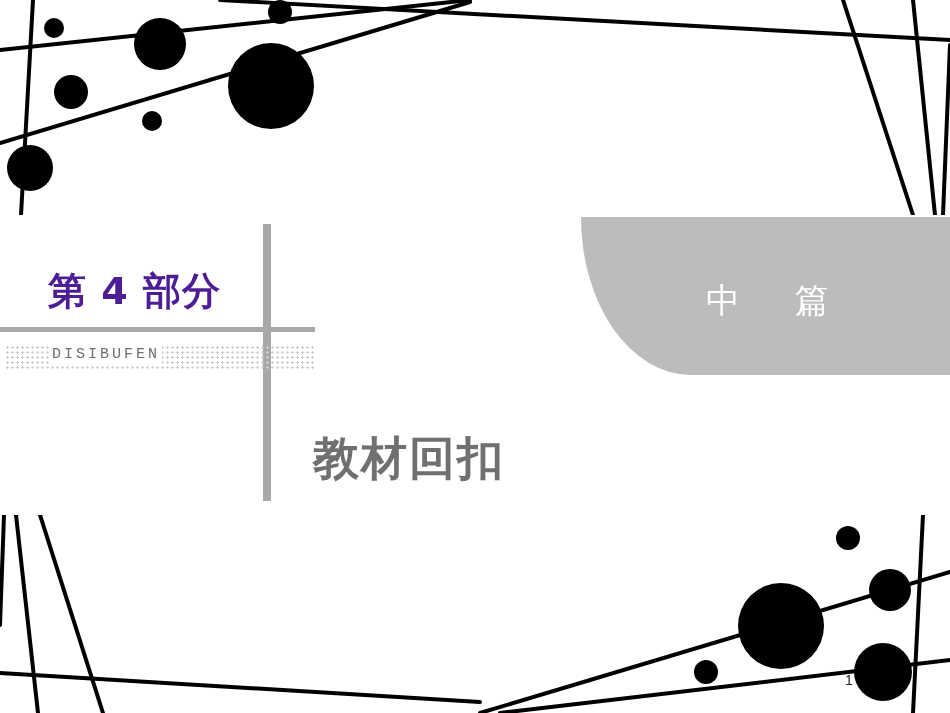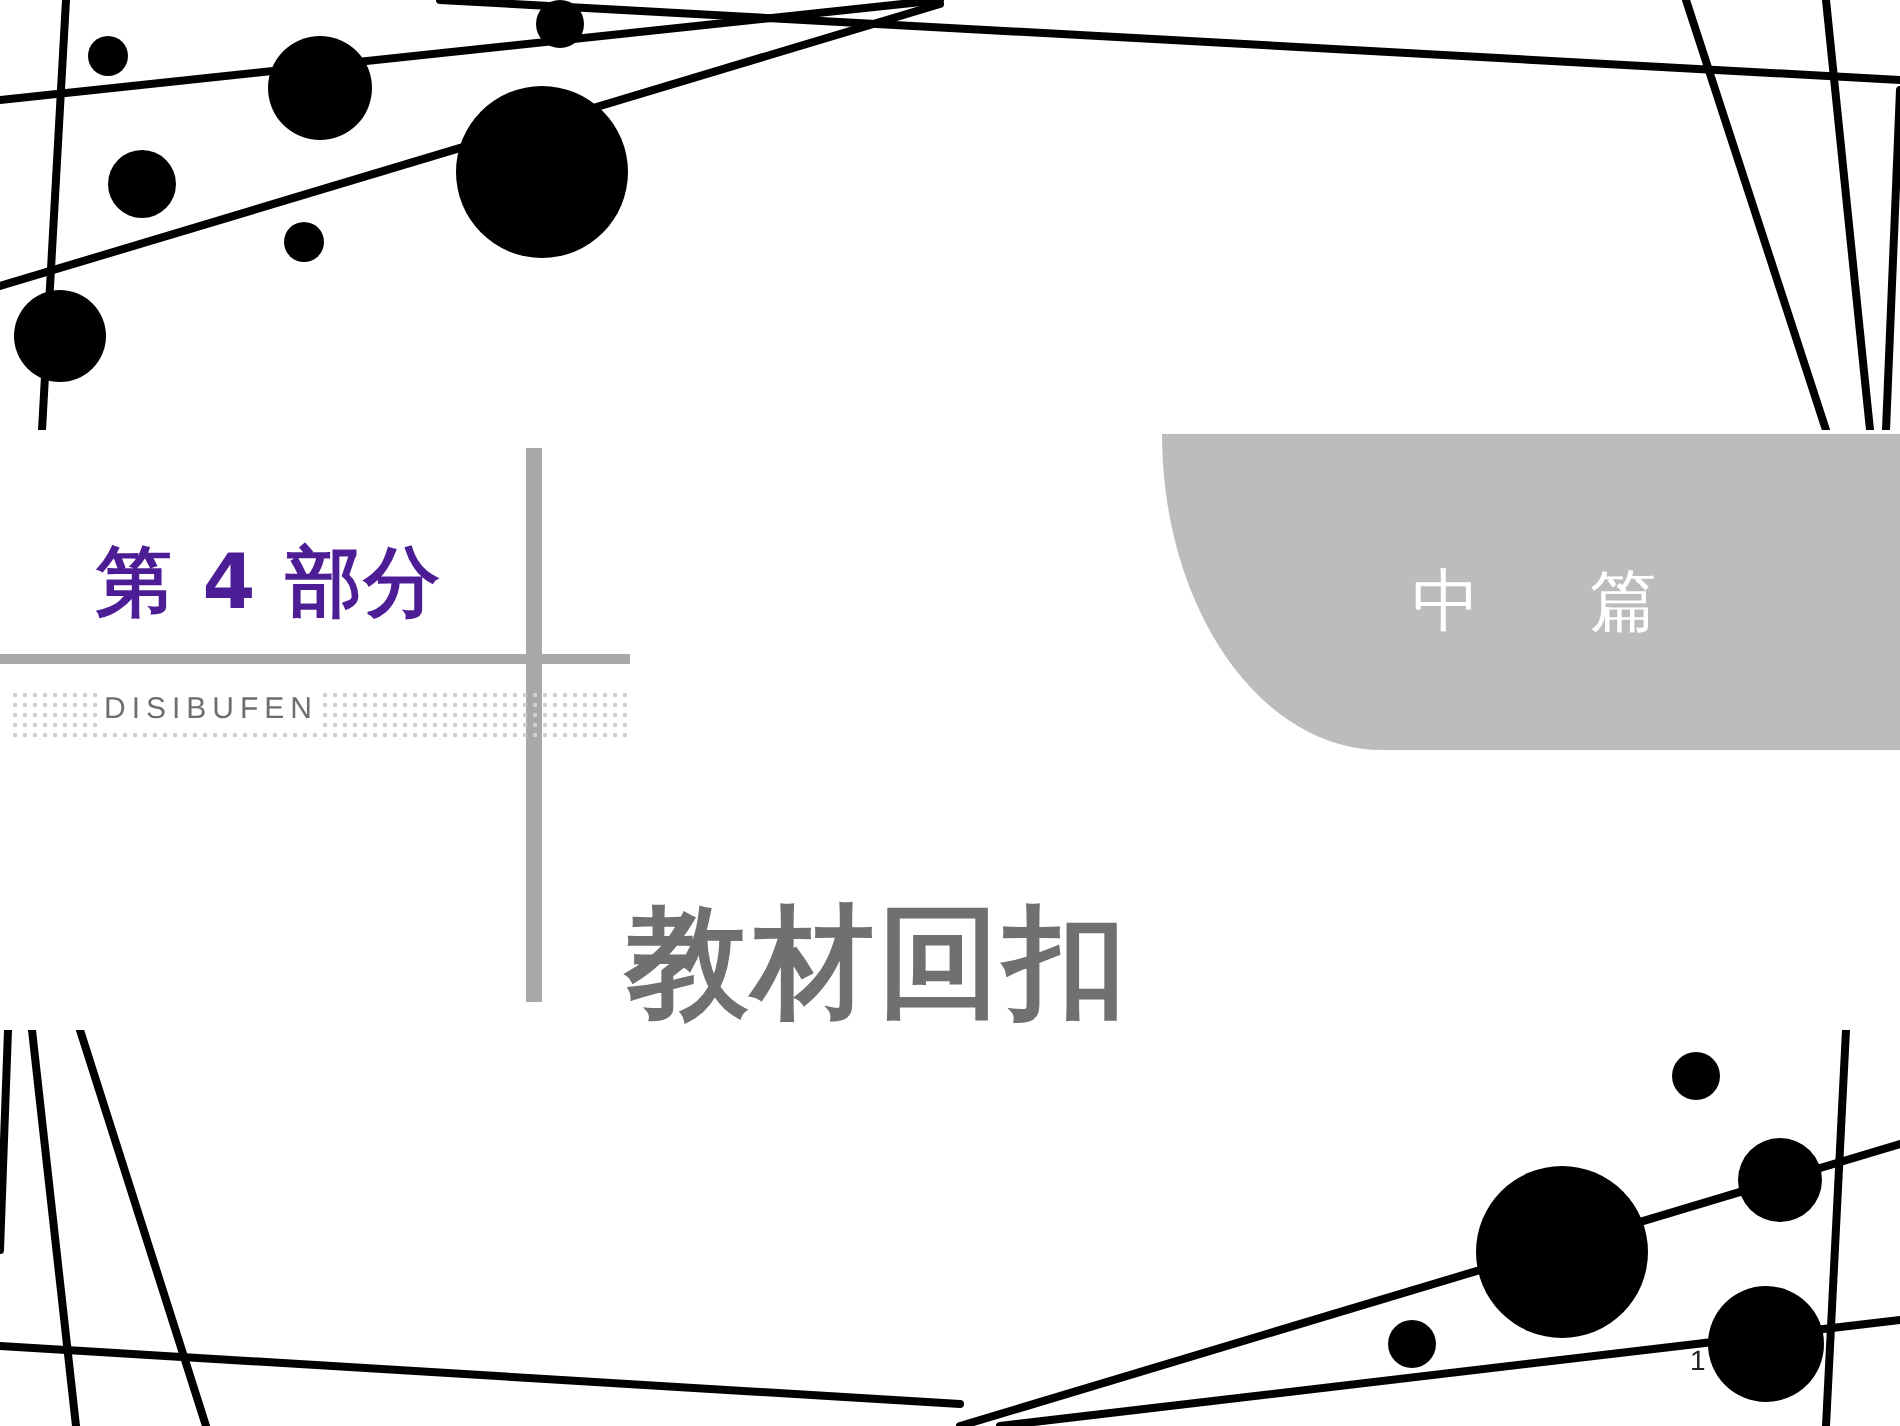--- a/index.html
+++ b/index.html
@@ -6,22 +6,22 @@
   body { width: 950px; height: 713px; position: relative; overflow: hidden; background: #ffffff; font-family: "DejaVu Sans", sans-serif; }
   .deco { position: absolute; left: 0; width: 950px; }
   .deco-top { top: 0; height: 215px; }
   .deco-bottom { top: 515px; height: 198px; }
   .vbar { position: absolute; left: 263px; top: 224px; width: 8px; height: 277px; background: #a8a8a8; }
   .hbar { position: absolute; left: 0; top: 327px; width: 315px; height: 5px; background: #a8a8a8; }
   .dots { position: absolute; left: 5px; top: 345px; width: 310px; height: 26px;
     background-image: radial-gradient(circle, #cfcfcf 1px, transparent 1.3px);
     background-size: 5px 5px; }
   .part-title { position: absolute; left: 48px; top: 266px; font-size: 38px; font-weight: bold; color: #4c1d95; letter-spacing: 1px; white-space: nowrap; }
-  .part-sub { position: absolute; left: 50px; top: 344px; font-size: 15px; color: #6e6e6e; letter-spacing: 3px; background: #fff; padding: 0 2px; line-height: 22px; font-family: Liberation Sans, sans-serif; }
-  .main-title { position: absolute; left: 313px; top: 428px; font-size: 61px; font-weight: bold; color: #707070; letter-spacing: 2px; font-family: "DejaVu Serif", serif; white-space: nowrap; margin-top: 13px; }
+  .part-sub { position: absolute; left: 50px; top: 344px; font-size: 15px; color: #6e6e6e; letter-spacing: 3px; background: #fff; padding: 0 2px; line-height: 22px; font-family: Liberation Mono, monospace; }
+  .main-title { position: absolute; left: 313px; top: 428px; font-size: 46px; font-weight: bold; color: #707070; letter-spacing: 2px; font-family: "DejaVu Serif", serif; white-space: nowrap; }
   .banner { position: absolute; left: 581px; top: 217px; width: 369px; height: 158px; background: #bcbcbc; border-bottom-left-radius: 110px 158px; }
   .banner-label { position: absolute; left: 706px; top: 278px; font-size: 34px; color: #ffffff; letter-spacing: 22px; white-space: nowrap; }
   .page-num { position: absolute; left: 845px; top: 672px; font-size: 14px; color: #222; font-family: "Liberation Sans", sans-serif; }
 </style>
 </head>
 <body>
 
 <svg class="deco deco-top" viewBox="0 0 950 215" width="950" height="215">
   <g stroke="#000" stroke-width="4" fill="none" stroke-linecap="round">
     <line x1="33" y1="0" x2="21" y2="215"></line>

